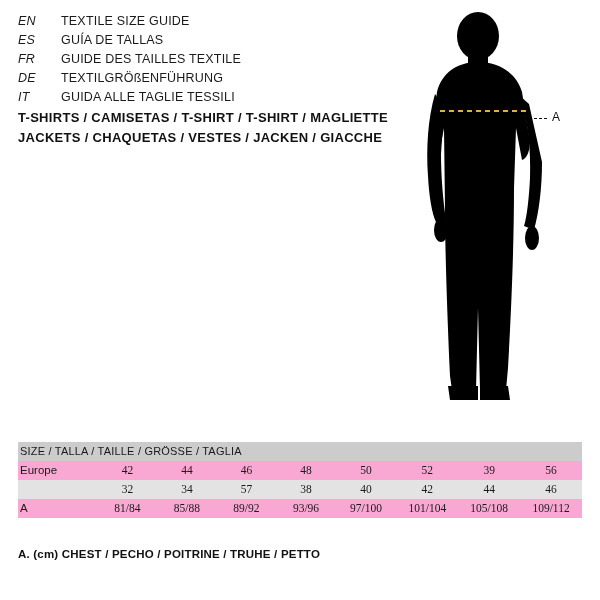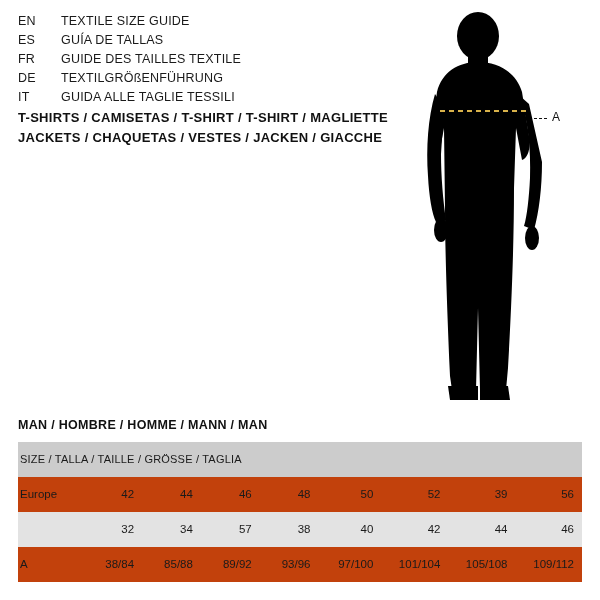--- a/index.html
+++ b/index.html
@@ -32,20 +32,21 @@
     display: flex;
     align-items: baseline;
     height: 19px;
     font-size: 12.5px;
     letter-spacing: 0.2px;
   }
   .lang-code {
     width: 43px;
     flex: 0 0 43px;
     color: #1a1a1a;
+    font-style: italic;
   }
   .lang-text {
     color: #1a1a1a;
     white-space: nowrap;
   }
 
   
   .cat-block {
     position: absolute;
     left: 18px;
@@ -105,44 +106,45 @@
   .size-table {
     position: absolute;
     left: 18px;
     top: 442px;
     width: 564px;
     border-collapse: collapse;
     font-size: 11.5px;
     color: #1a1a1a;
   }
   .size-table td {
-    padding: 8px;
+    padding: 0;
     height: 19px;
     vertical-align: middle;
     line-height: 19px;
   }
   .size-table .row-header td {
     background: #cccccc;
     font-size: 11px;
     letter-spacing: 0.2px;
   }
   .size-table .row-shaded td {
     background: #e3e3e3;
   }
   .size-table .row-plain td {
-    background: #c2410c;
+    background: #f9a8d4;
   }
   .col-label {
     width: 88px;
     padding-left: 2px !important;
     text-align: left;
   }
   .cell {
     width: 68px;
-    text-align: right;
+    text-align: center;
+    font-family: Liberation Serif, serif;
   }
   .hdr-span {
     padding-left: 2px !important;
   }
 
   
   .footer-note {
     position: absolute;
     left: 18px;
     top: 548px;
@@ -230,21 +232,20 @@
 
       <path d="M48 378 L 50 392 L 78 392 L 78 378 Z" fill="#000000"></path>
       <path d="M80 378 L 80 392 L 110 392 L 108 378 Z" fill="#000000"></path>
 
       <line x1="40" y1="103" x2="128" y2="103" stroke="#d9b24a" stroke-width="2" stroke-dasharray="5 4"></line>
     </svg>
     <div class="measure-dash"></div>
     <div class="measure-label">A</div>
   </div>
 
-  <div class="man-heading">MAN / HOMBRE / HOMME / MANN / MAN</div>
 
   <table class="size-table">
     <tbody>
       <tr class="row-header">
         <td class="col-label hdr-span" colspan="9">SIZE / TALLA / TAILLE / GRÖSSE / TAGLIA</td>
       </tr>
       <tr class="row-plain">
         <td class="col-label">Europe</td>
         <td class="cell">42</td>
         <td class="cell">44</td>
@@ -261,26 +262,27 @@
         <td class="cell">34</td>
         <td class="cell">57</td>
         <td class="cell">38</td>
         <td class="cell">40</td>
         <td class="cell">42</td>
         <td class="cell">44</td>
         <td class="cell">46</td>
       </tr>
       <tr class="row-plain">
         <td class="col-label">A</td>
-        <td class="cell">38/84</td>
+        <td class="cell">81/84</td>
         <td class="cell">85/88</td>
         <td class="cell">89/92</td>
         <td class="cell">93/96</td>
         <td class="cell">97/100</td>
         <td class="cell">101/104</td>
         <td class="cell">105/108</td>
         <td class="cell">109/112</td>
       </tr>
     </tbody>
   </table>
 
+  <div class="footer-note">A. (cm) CHEST / PECHO / POITRINE / TRUHE / PETTO</div>
 
 </div>
 
 </body></html>

